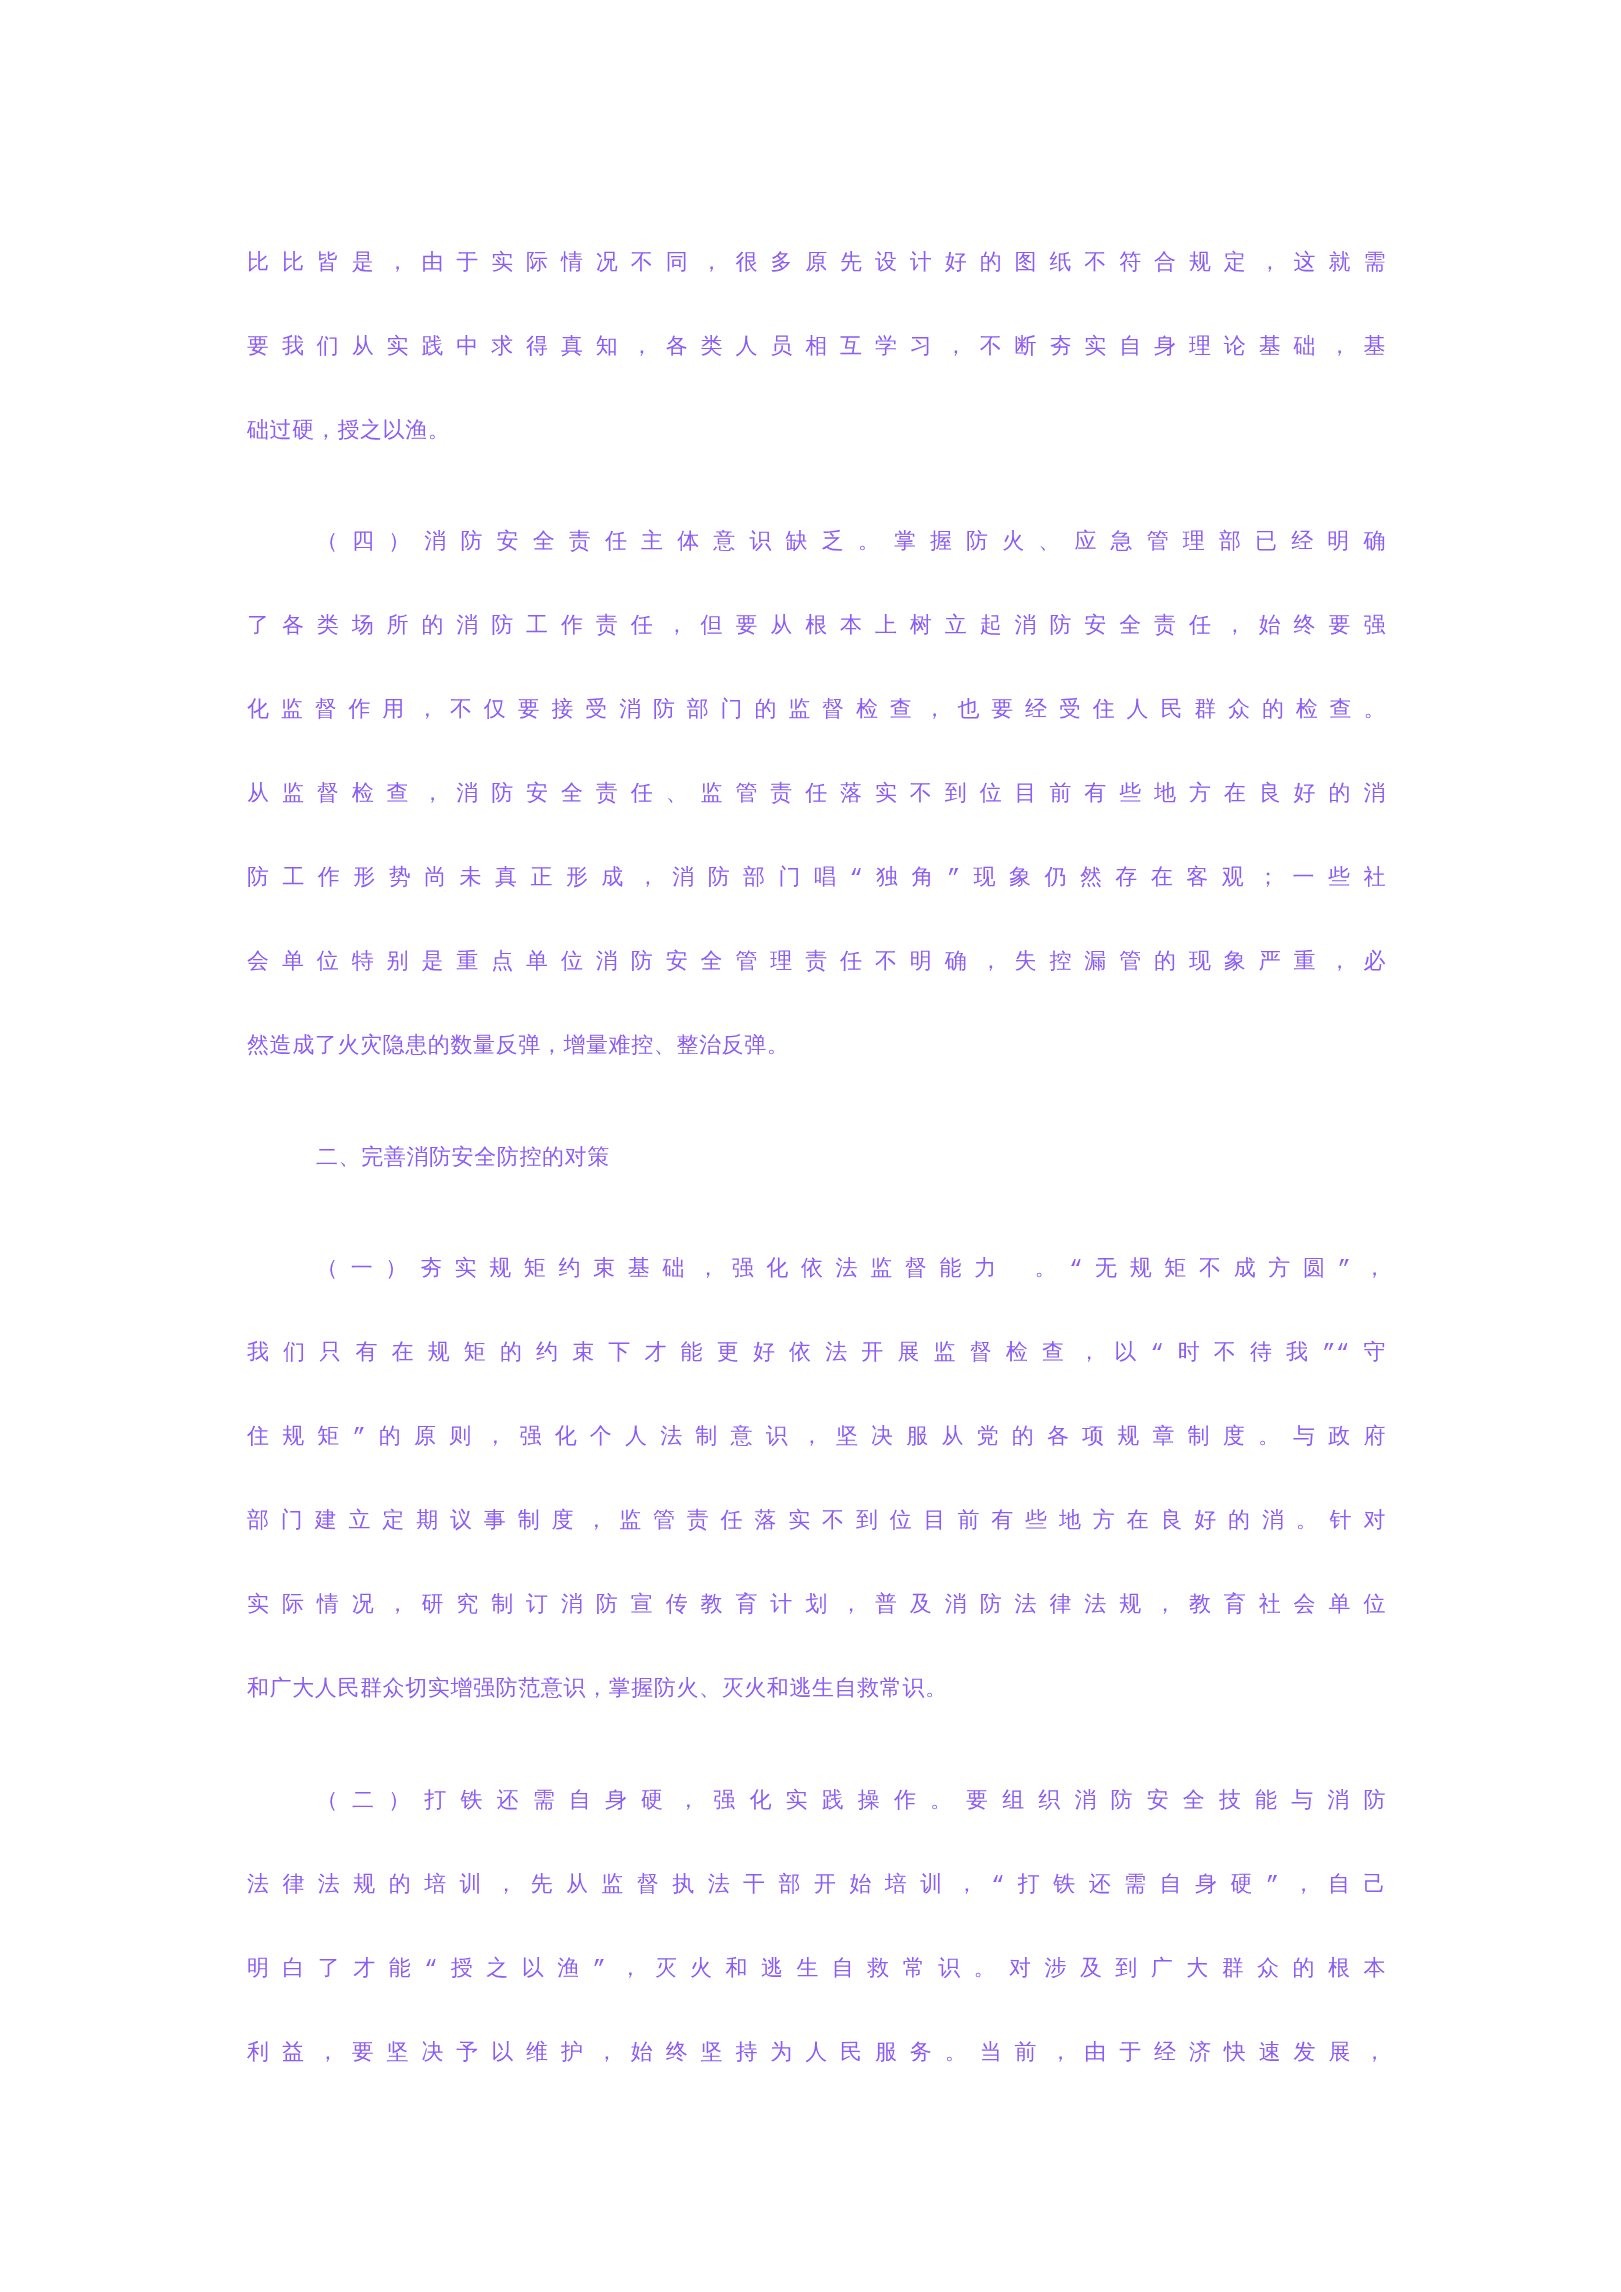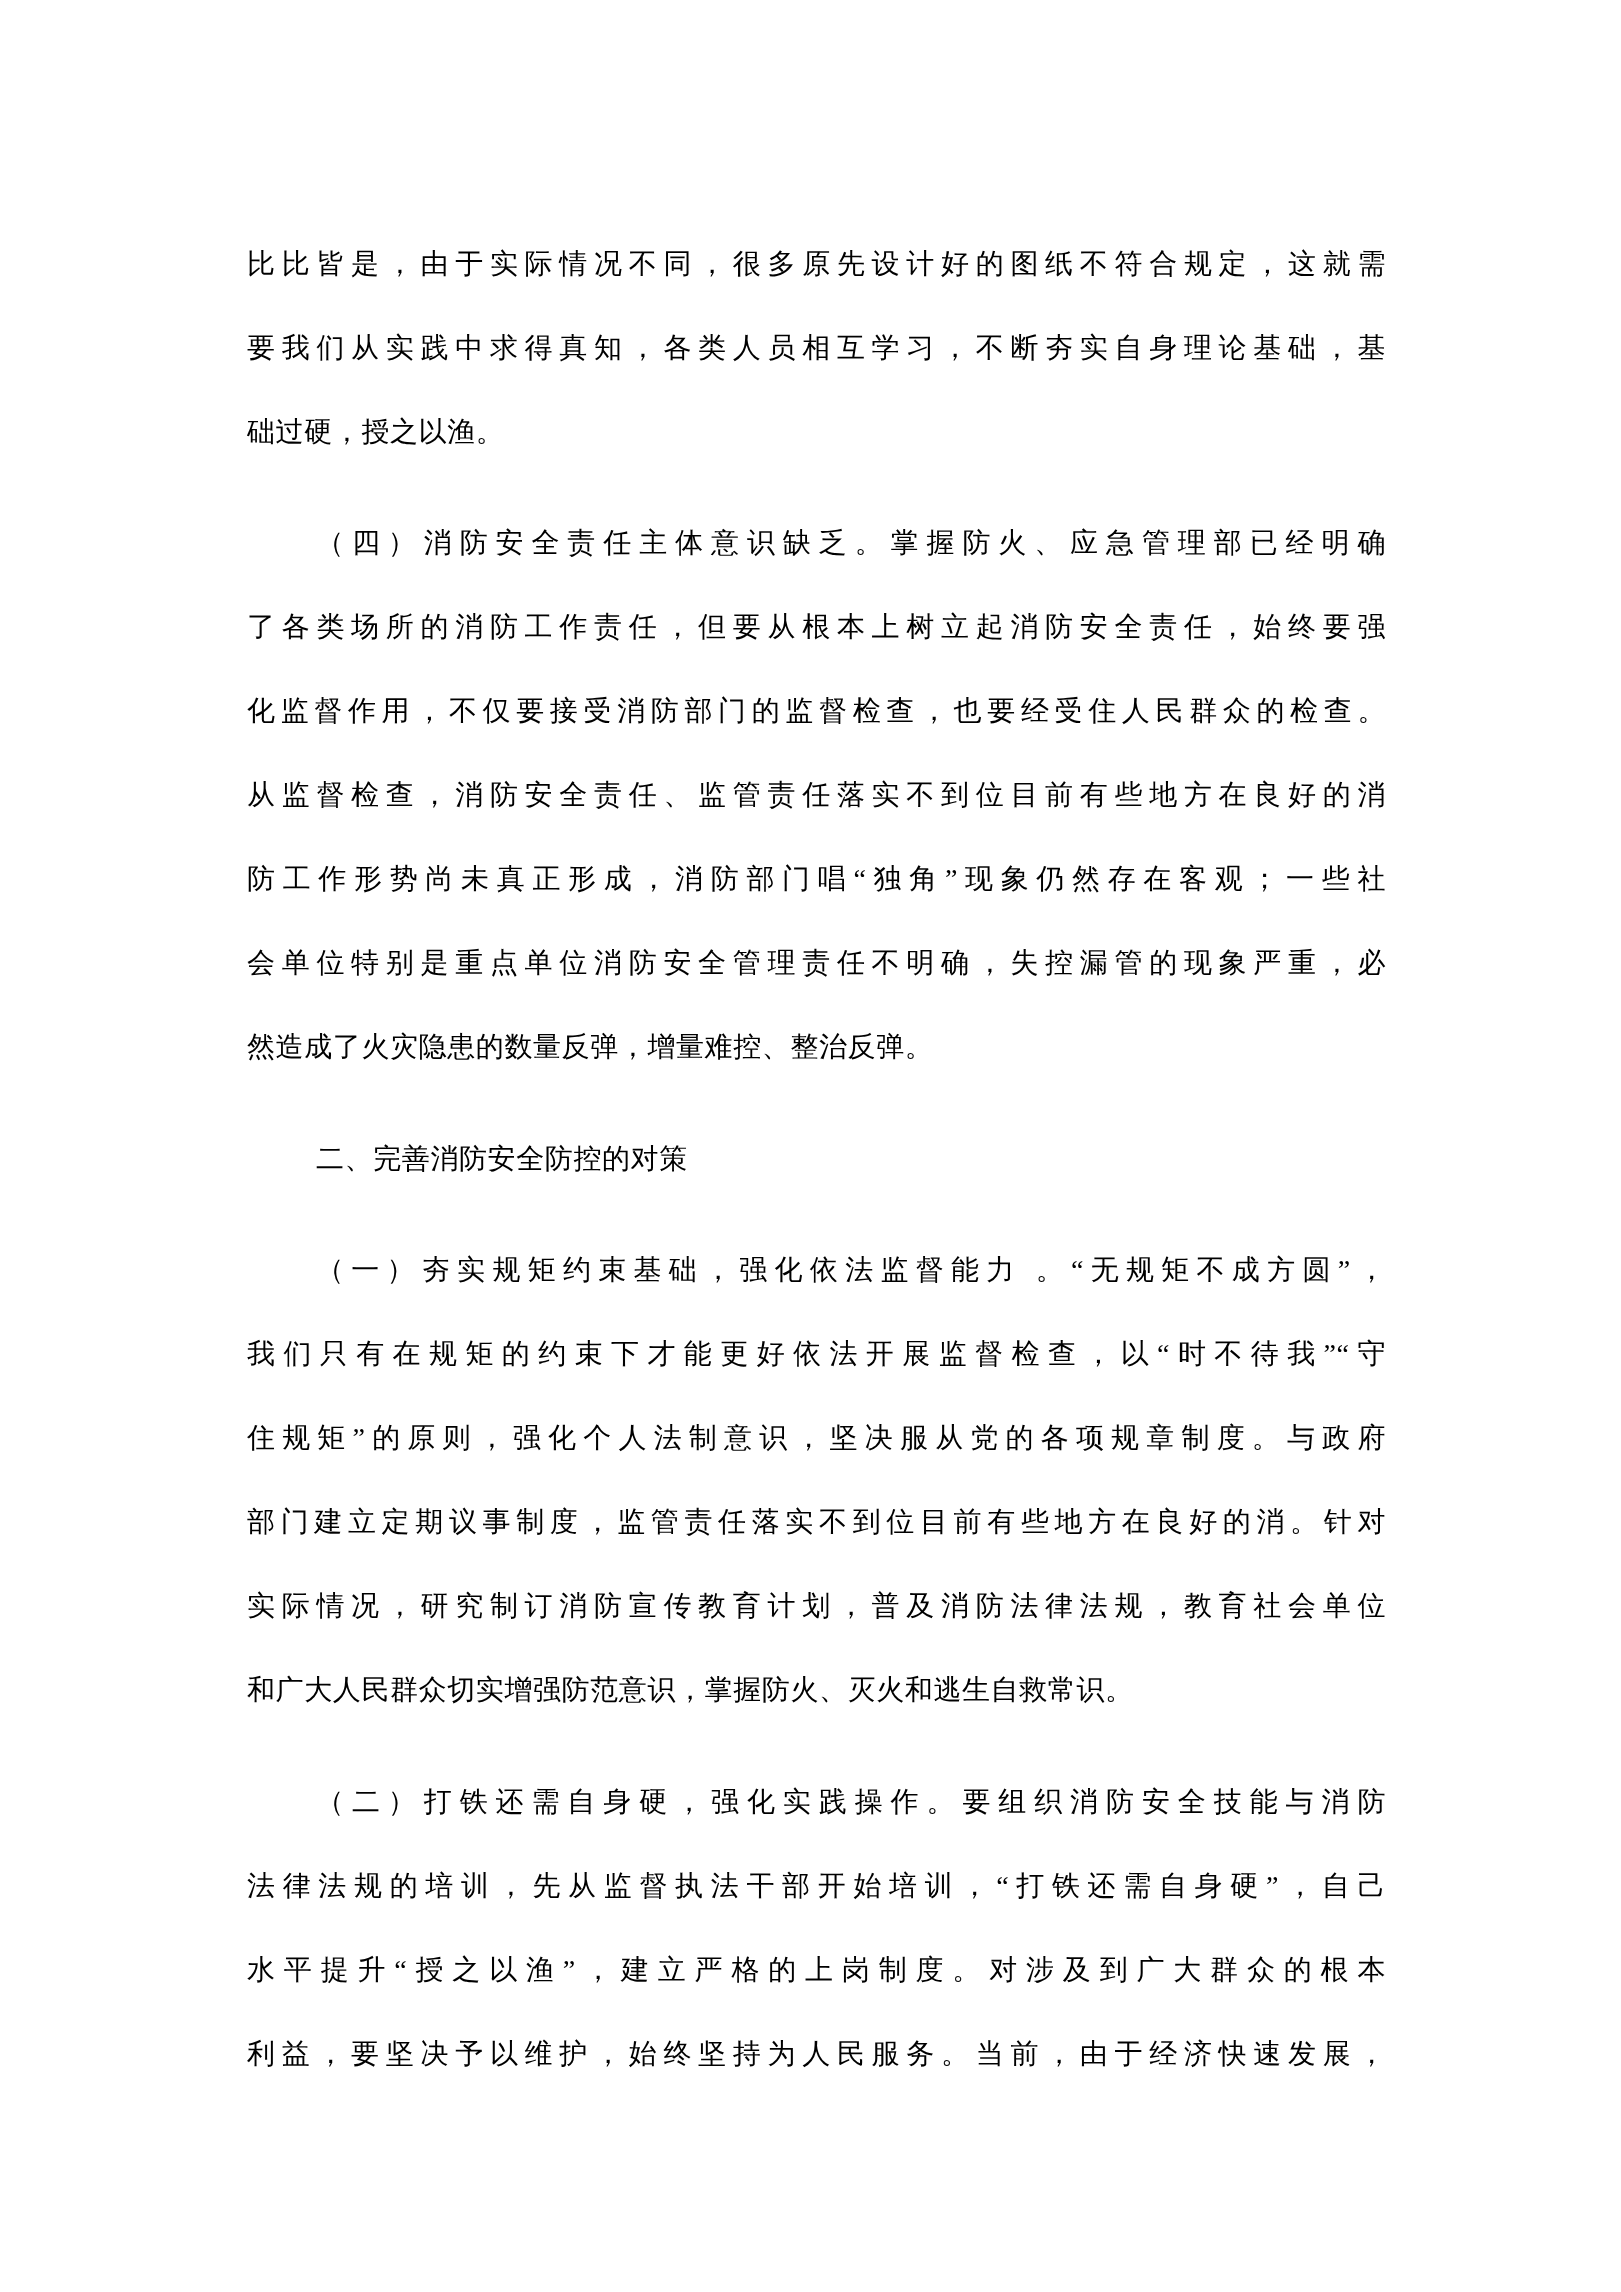--- a/index.html
+++ b/index.html
@@ -11,23 +11,23 @@
       width: 1621px;
       height: 2293px;
       position: relative;
       overflow: hidden;
     }
     .page {
       position: absolute;
       left: 247px;
       top: 222px;
       width: 1139px;
-      color: #000000;
-      font-family: Liberation Serif, serif;
-      font-size: 28px;
+      color: #8b5cf6;
+      font-family: Liberation Mono, monospace;
+      font-size: 22px;
       line-height: 84px;
       letter-spacing: 0.6px;
     }
     .para {
       margin: 0;
       padding: 0;
       text-align: justify;
       text-justify: inter-character;
     }
     .line {
@@ -82,18 +82,18 @@
     <span class="line">部门建立定期议事制度，监管责任落实不到位目前有些地方在良好的消。针对</span>
     <span class="line">实际情况，研究制订消防宣传教育计划，普及消防法律法规，教育社会单位</span>
     <span class="line last">和广大人民群众切实增强防范意识，掌握防火、灭火和逃生自救常识。</span>
   </div>
 
   <div style="height:27.4px"></div>
 
   <div class="para">
     <span class="line indent">（二）打铁还需自身硬，强化实践操作。要组织消防安全技能与消防</span>
     <span class="line">法律法规的培训，先从监督执法干部开始培训，“打铁还需自身硬”，自己</span>
-    <span class="line">水平提升“授之以渔”，建立严格的上岗制度。对涉及到广大群众的根本</span>
+    <span class="line">明白了才能“授之以渔”，灭火和逃生自救常识。对涉及到广大群众的根本</span>
     <span class="line">利益，要坚决予以维护，始终坚持为人民服务。当前，由于经济快速发展，</span>
   </div>
 
 </div>
 
 
 </body></html>

